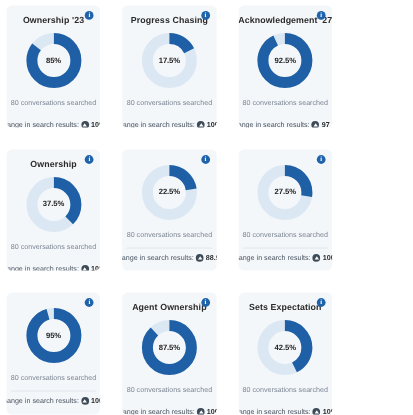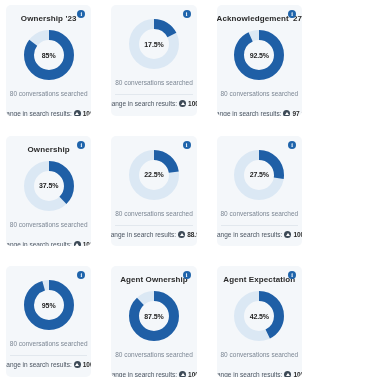--- a/index.html
+++ b/index.html
@@ -137,20 +137,21 @@
       <div class="footer">
         <span class="footer-label">Change in search results:</span>
         <span class="change-icon">
           <i></i>
         </span>
         <span class="change-value">100%</span>
       </div>
     </div>
     <div class="card">
       <span class="info-icon">i</span>
+      <div class="card-title">Progress Chasing</div>
       <div class="donut-wrap">
         <svg width="52" height="52" viewBox="0 0 52 52">
           <circle cx="26" cy="26" r="20" fill="none" stroke="#dbe8f4" stroke-width="10"></circle>
           <circle cx="26" cy="26" r="20" fill="none" stroke="#1f5fa6" stroke-width="10" stroke-dasharray="21.99114857512855 125.66370614359172"></circle>
         </svg>
         <div class="donut-center">17.5%</div>
       </div>
       <div class="subtext">80 conversations searched</div>
       <div class="divider"></div>
       <div class="footer">
@@ -273,21 +274,21 @@
       <div class="footer">
         <span class="footer-label">Change in search results:</span>
         <span class="change-icon">
           <i></i>
         </span>
         <span class="change-value">100%</span>
       </div>
     </div>
     <div class="card">
       <span class="info-icon">i</span>
-      <div class="card-title">Agent Expectation</div>
+      <div class="card-title">Sets Expectation</div>
       <div class="donut-wrap">
         <svg width="52" height="52" viewBox="0 0 52 52">
           <circle cx="26" cy="26" r="20" fill="none" stroke="#dbe8f4" stroke-width="10"></circle>
           <circle cx="26" cy="26" r="20" fill="none" stroke="#1f5fa6" stroke-width="10" stroke-dasharray="53.40707511102648 125.66370614359172"></circle>
         </svg>
         <div class="donut-center">42.5%</div>
       </div>
       <div class="subtext">80 conversations searched</div>
       <div class="divider"></div>
       <div class="footer">

